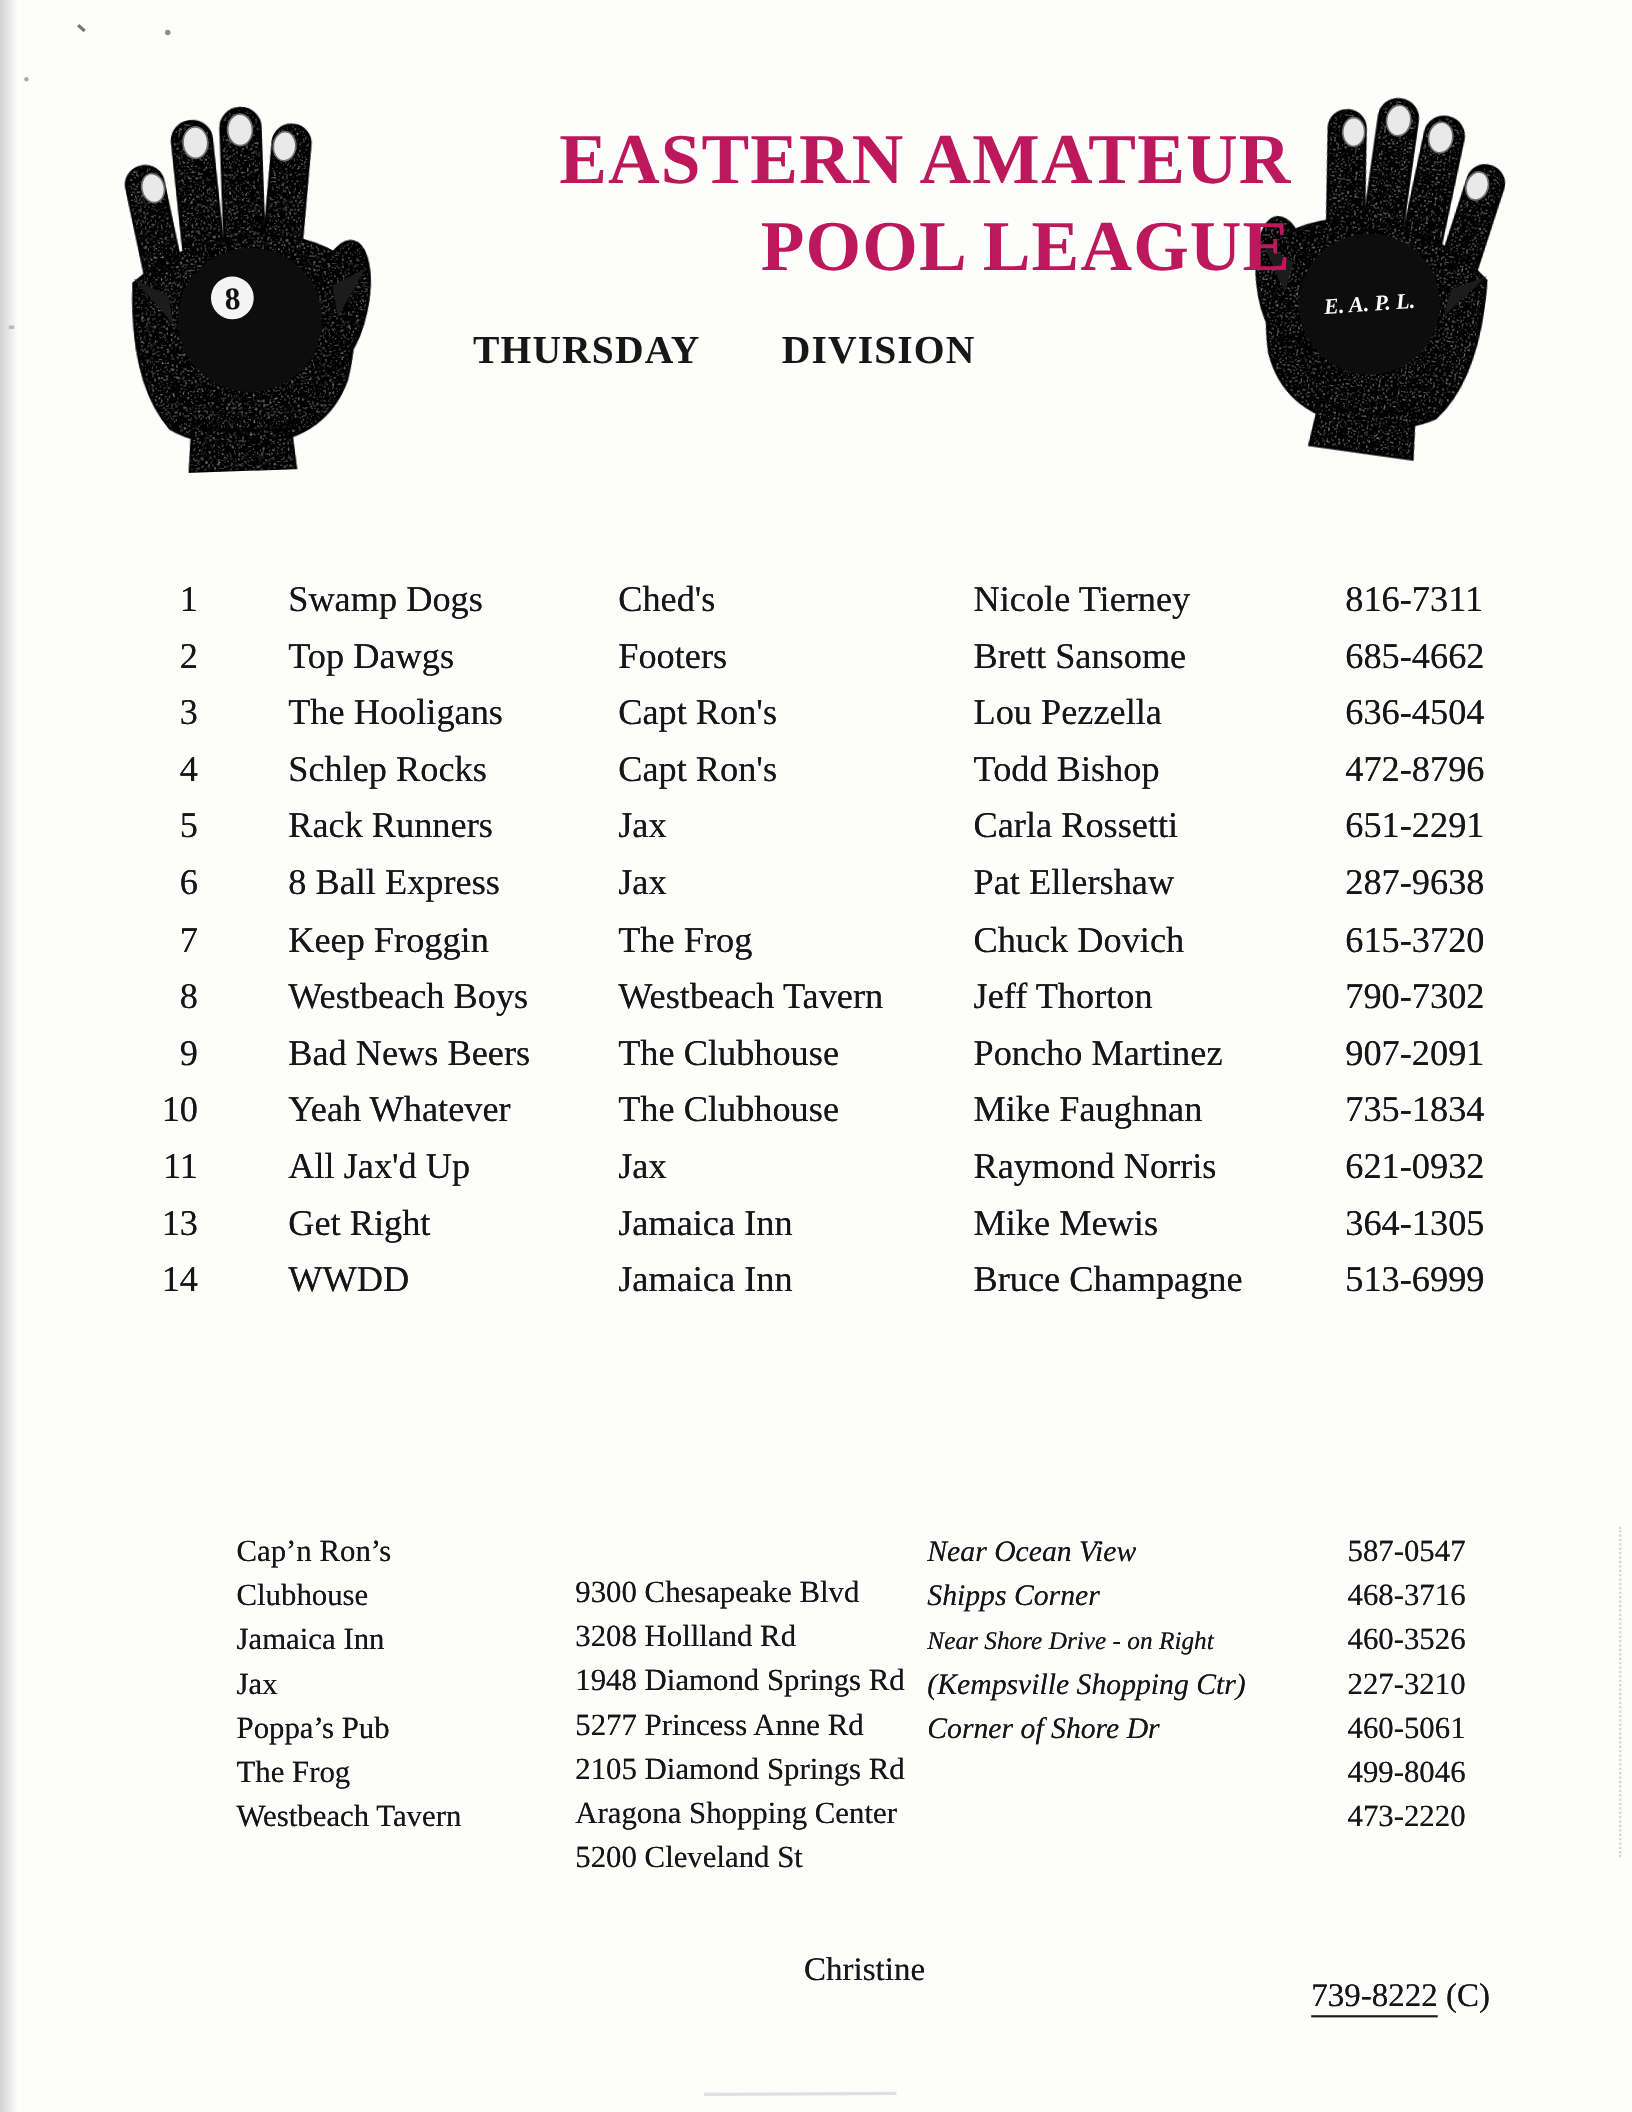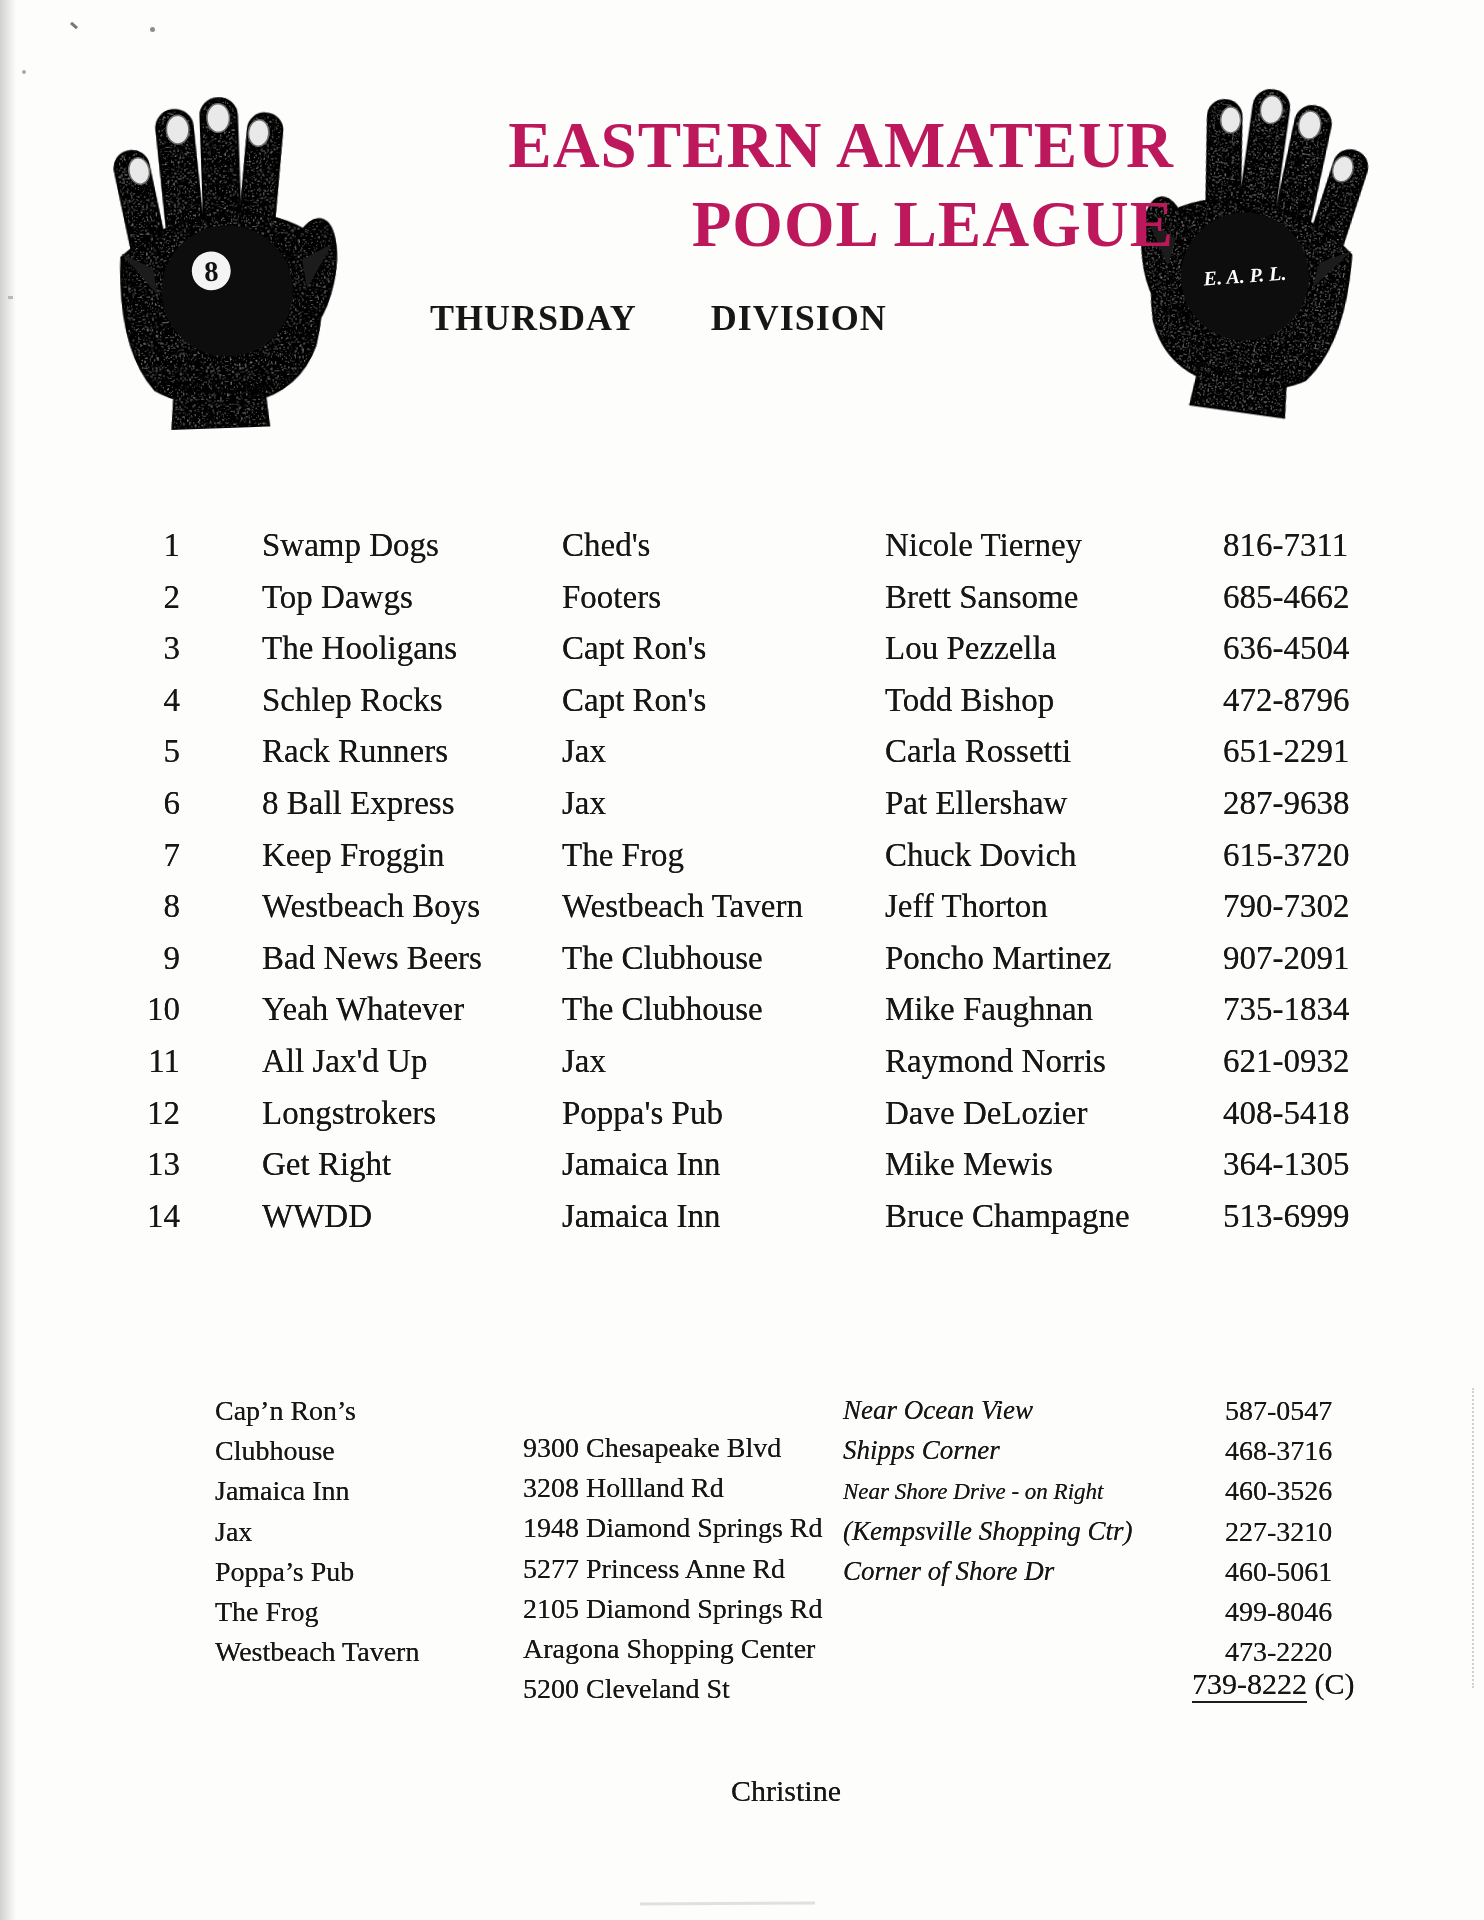--- a/index.html
+++ b/index.html
@@ -47,21 +47,21 @@
   .venue-row{position:relative; height:40.2px; font-size:28px;}
   .venue-row span{position:absolute; top:0; white-space:nowrap; text-shadow:0 0 .4px #333;}
   .v-name {left:215px;}
   .v-addr {left:523px;margin-top:37px;}
   .v-note {left:843px; font-style:italic; font-size:27px;}
   .venue-row[data-row="3"] .v-note{font-size:23px; top:4px;}
   .v-phone{left:1225px; top:9px;}
 
   
   .footer-name{position:absolute; left:712px; top:1774px; font-size:30px; text-shadow:0 0 .4px #333;margin-left:19px;}
-  .footer-phone{position:absolute; left:1192px; top:1667px; font-size:30px; text-shadow:0 0 .4px #333;}
+  .footer-phone{position:absolute; left:1192px; top:1798px; font-size:30px; text-shadow:0 0 .4px #333;}
   .footer-phone .underlined{border-bottom:2.5px solid #1d1d1d; padding-bottom:1px;}
 </style>
 </head>
 <body>
 
 <div class="page">
 
   <div class="edge-shadow"></div>
   <div class="speck s1"></div>
   <div class="speck s2"></div>
@@ -217,27 +217,20 @@
     <span class="c-capt">Mike Faughnan</span>
     <span class="c-phone">735-1834</span>
   </div>
       <div class="team-row" data-row="10">
     <span class="c-num">11</span>
     <span class="c-team">All Jax'd Up</span>
     <span class="c-venue">Jax</span>
     <span class="c-capt">Raymond Norris</span>
     <span class="c-phone">621-0932</span>
   </div>
-      <div class="team-row" data-row="11">
-    <span class="c-num">12</span>
-    <span class="c-team">Longstrokers</span>
-    <span class="c-venue">Poppa's Pub</span>
-    <span class="c-capt">Dave DeLozier</span>
-    <span class="c-phone">408-5418</span>
-  </div>
       <div class="team-row" data-row="12">
     <span class="c-num">13</span>
     <span class="c-team">Get Right</span>
     <span class="c-venue">Jamaica Inn</span>
     <span class="c-capt">Mike Mewis</span>
     <span class="c-phone">364-1305</span>
   </div>
       <div class="team-row" data-row="13">
     <span class="c-num">14</span>
     <span class="c-team">WWDD</span>

